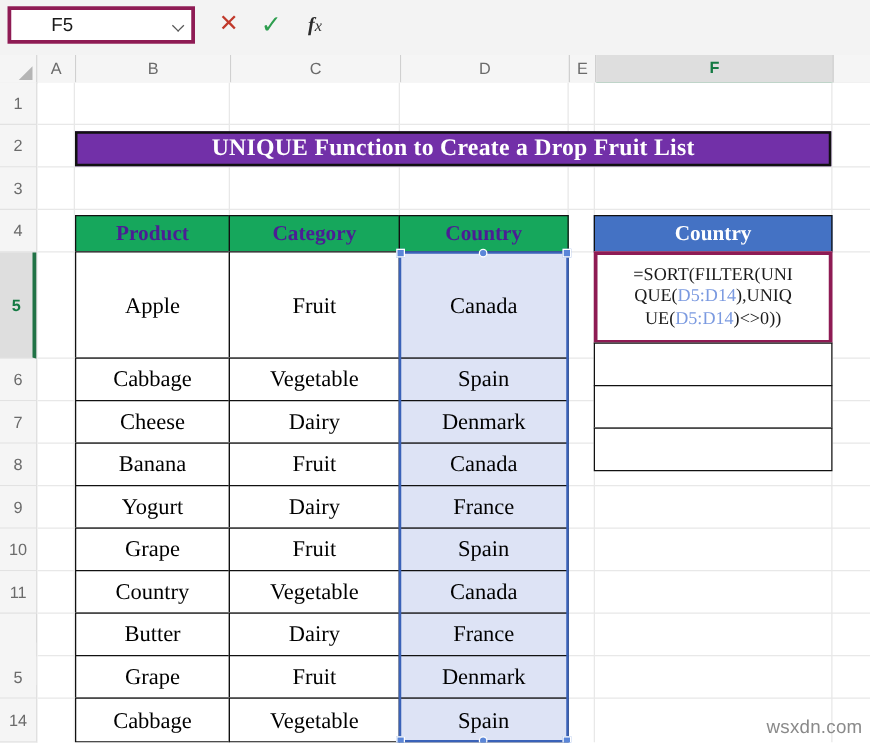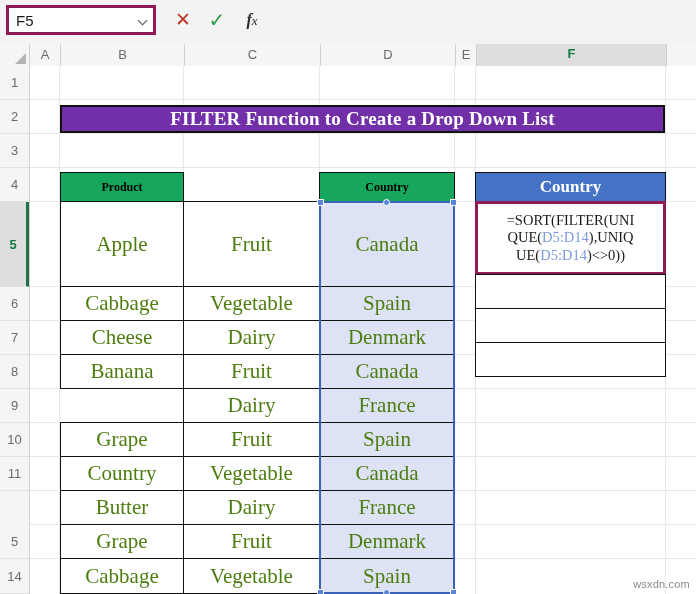--- a/index.html
+++ b/index.html
@@ -34,20 +34,21 @@
     display: flex;
     align-items: center;
     padding: 0 4px 0 7px;
   }
   #name-box-value {
     flex: 1;
     font-size: 15px;
     color: #1a1a1a;
     font-family: "Liberation Sans", sans-serif;
     line-height: 1;
+    margin-left: 25px;
   }
   #name-box-chevron {
     width: 11px; height: 11px;
     position: relative;
   }
   #name-box-chevron::after {
     content: "";
     position: absolute;
     left: 1px; top: 2px;
     width: 6px; height: 6px;
@@ -206,31 +207,31 @@
   }
 
   
   .cell {
     position: absolute;
     box-sizing: border-box;
     display: flex;
     align-items: center;
     justify-content: center;
     font-family: "Liberation Serif", serif;
-    font-size: 21px;
-    color: #4d7c0f;
+    font-size: 18px;
+    color: #000000;
     border: 1.6px solid #111111;
     background: #ffffff;
     text-align: center;
   }
   .cell.header-green {
     background: #16a75c;
-    color: #000000;
+    color: #4c1d95;
     font-weight: 700;
-    font-size: 12px;
+    font-size: 17px;
   }
   .cell.header-blue {
     background: #4472c4;
     color: #ffffff;
     font-weight: 700;
     font-size: 17px;
   }
   .cell.country-sel {
     background: #dde3f5;
   }
@@ -278,21 +279,21 @@
     line-height: 1.18;
     word-break: break-all;
   }
   #f5-formula-text .ref { color: #7b9ae0; }
 
   
   #watermark {
     position: absolute;
     right: 6px; bottom: 4px;
     font-family: "Liberation Sans", sans-serif;
-    font-size: 11px;
+    font-size: 15px;
     color: #8a8a8a;
     letter-spacing: 0.2px;
   }
 </style>
 </head>
 <body>
 
 <div id="formula-bar-area">
 
   <div id="name-box">
@@ -353,42 +354,44 @@
     <div class="hline" style="top:220px;"></div>
     <div class="hline" style="top:254px;"></div>
     <div class="hline" style="top:288px;"></div>
     <div class="hline" style="top:322px;"></div>
     <div class="hline" style="top:356px;"></div>
     <div class="hline" style="top:390px;"></div>
     <div class="hline" style="top:424px;"></div>
     <div class="hline" style="top:458px;"></div>
     <div class="hline" style="top:492px;"></div>
 
-    <div id="title-banner" style="left:30px; top:39px; width:605px; height:28px;">FILTER Function to Create a Drop Down List</div>
+    <div id="title-banner" style="left:30px; top:39px; width:605px; height:28px;">UNIQUE Function to Create a Drop Fruit List</div>
 
     <div class="cell header-green" style="left:30px;  top:106px; width:124px; height:30px;">Product</div>
+    <div class="cell header-green" style="left:153px; top:106px; width:137px; height:30px;">Category</div>
     <div class="cell header-green" style="left:289px; top:106px; width:136px; height:30px;">Country</div>
     <div class="cell header-blue" style="left:445px; top:106px; width:191px; height:30px;">Country</div>
 
     <div class="cell" style="left:30px;  top:135px; width:124px; height:86px;">Apple</div>
     <div class="cell" style="left:153px; top:135px; width:137px; height:86px;">Fruit</div>
     <div class="cell country-sel" style="left:289px; top:135px; width:136px; height:86px;">Canada</div>
 
     <div class="cell" style="left:30px;  top:220px; width:124px; height:35px;">Cabbage</div>
     <div class="cell" style="left:153px; top:220px; width:137px; height:35px;">Vegetable</div>
     <div class="cell country-sel" style="left:289px; top:220px; width:136px; height:35px;">Spain</div>
 
     <div class="cell" style="left:30px;  top:254px; width:124px; height:35px;">Cheese</div>
     <div class="cell" style="left:153px; top:254px; width:137px; height:35px;">Dairy</div>
     <div class="cell country-sel" style="left:289px; top:254px; width:136px; height:35px;">Denmark</div>
 
     <div class="cell" style="left:30px;  top:288px; width:124px; height:35px;">Banana</div>
     <div class="cell" style="left:153px; top:288px; width:137px; height:35px;">Fruit</div>
     <div class="cell country-sel" style="left:289px; top:288px; width:136px; height:35px;">Canada</div>
 
+    <div class="cell" style="left:30px;  top:322px; width:124px; height:35px;">Yogurt</div>
     <div class="cell" style="left:153px; top:322px; width:137px; height:35px;">Dairy</div>
     <div class="cell country-sel" style="left:289px; top:322px; width:136px; height:35px;">France</div>
 
     <div class="cell" style="left:30px;  top:356px; width:124px; height:35px;">Grape</div>
     <div class="cell" style="left:153px; top:356px; width:137px; height:35px;">Fruit</div>
     <div class="cell country-sel" style="left:289px; top:356px; width:136px; height:35px;">Spain</div>
 
     <div class="cell" style="left:30px;  top:390px; width:124px; height:35px;">Country</div>
     <div class="cell" style="left:153px; top:390px; width:137px; height:35px;">Vegetable</div>
     <div class="cell country-sel" style="left:289px; top:390px; width:136px; height:35px;">Canada</div>

